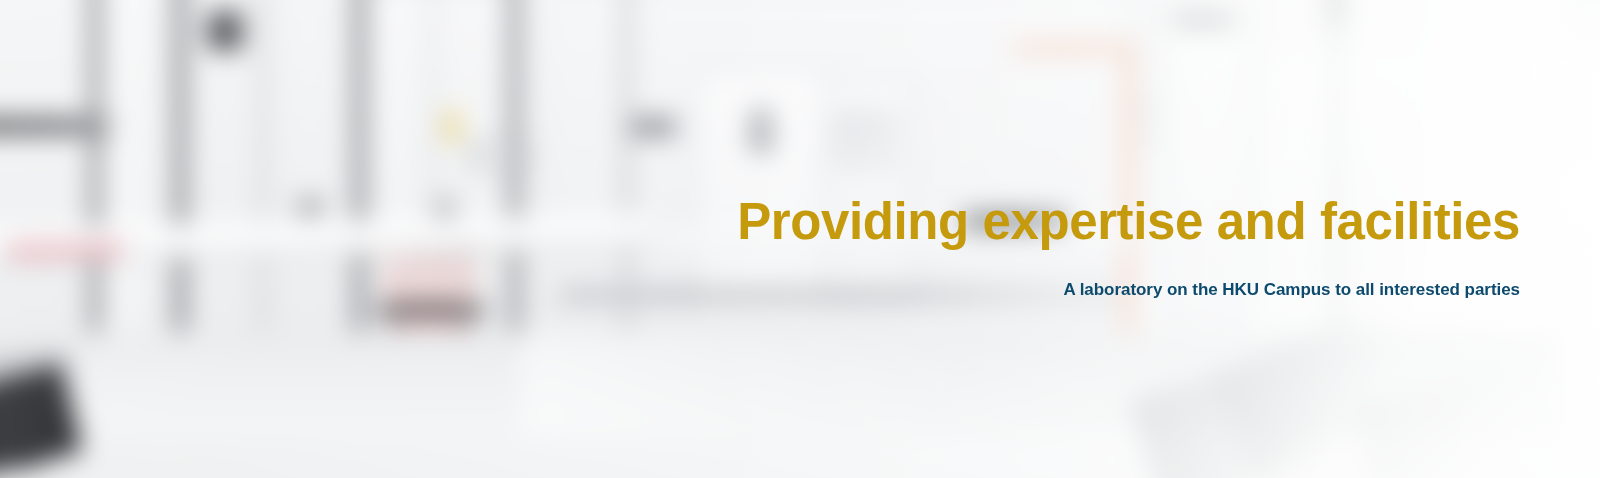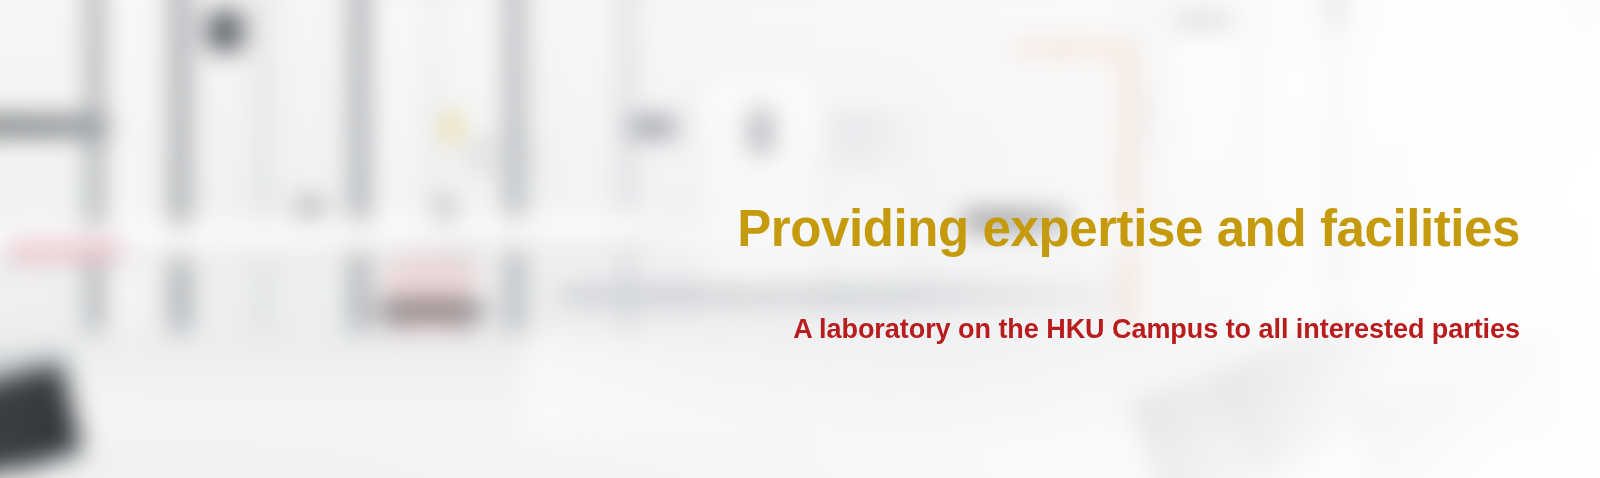--- a/index.html
+++ b/index.html
@@ -288,42 +288,42 @@
     position:absolute;
     right:0; top:0; width:920px; height:478px;
     background:linear-gradient(90deg, rgba(255,255,255,0) 0%, rgba(255,255,255,.34) 45%, rgba(255,255,255,.56) 100%);
     pointer-events:none;
   }
 
   
   #hero-copy {
     position:absolute;
     right:80px;
-    top:196px;
+    top:189px;
     width:880px;
     text-align:right;
   }
 
   #hero-headline {
     font-size:51px;
     font-weight:700;
     line-height:66px;
     letter-spacing:-0.4px;
     color:#c59a0c;
     white-space:nowrap;
   }
   #hero-headline .hl-line { display:block; }
 
   #hero-subhead {
-    margin-top:52px;
-    font-size:27px;
+    margin-top:20px;
+    font-size:17px;
     font-weight:700;
     line-height:30px;
     letter-spacing:-0.05px;
-    color:#b91c1c;
+    color:#0c4a6e;
     white-space:nowrap;
   }
   #hero-subhead .sub-line { display:block; }
 </style>
 </head>
 <body>
 
 <div id="hero-banner">
 
   <div id="hero-photo">

